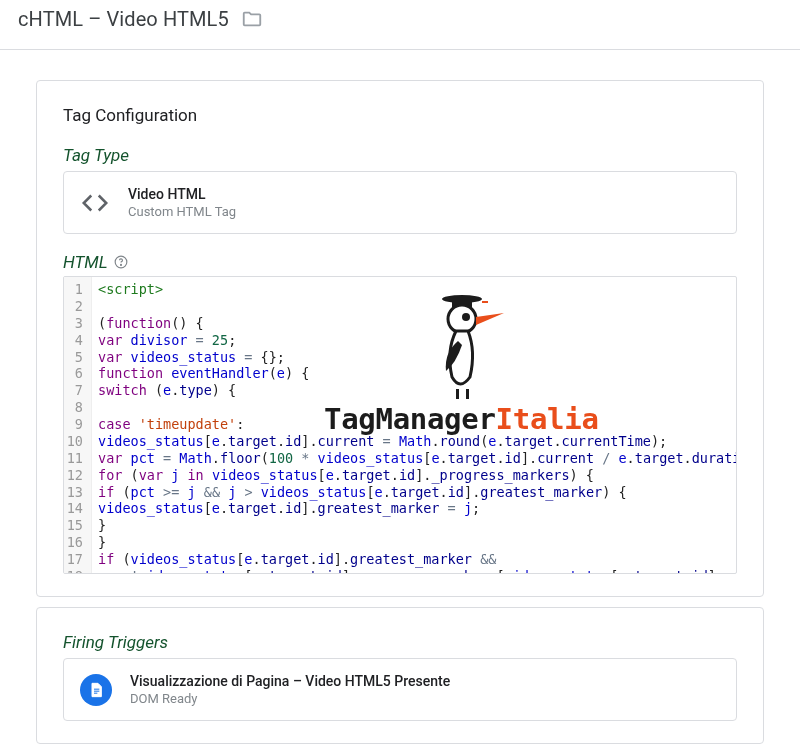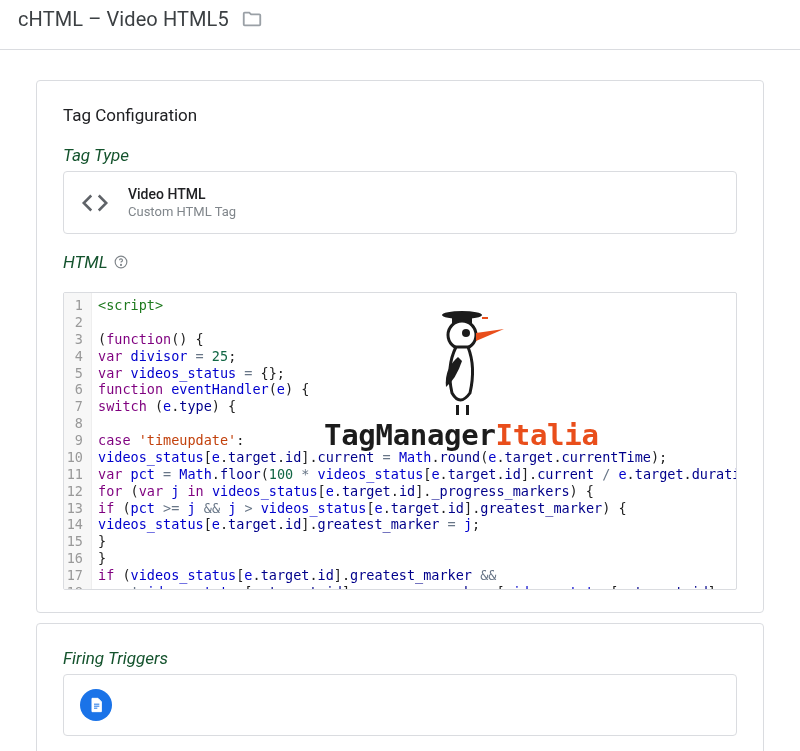--- a/index.html
+++ b/index.html
@@ -8,21 +8,21 @@
 .header-title { font-size: 20px; font-weight: 400; color: #3c4043; letter-spacing: 0.1px; }
 .folder-icon { margin-left: 12px; color: #9aa0a6; display: inline-flex; }
 .content { padding: 20px 36px 36px; background: #fff; }
 .card { border: 1px solid #dadce0; border-radius: 4px; margin-top: 10px; padding: 24px 26px 22px; background: #fff; }
 .card-title { font-size: 17px; font-weight: 400; color: #202124; margin-bottom: 20px; }
 .subtle-label { font-size: 17px; color: #14532d; margin-bottom: 6px; font-style: italic; }
 .type-box { border: 1px solid #dadce0; border-radius: 4px; display: flex; align-items: center; padding: 14px 16px; margin-bottom: 18px; cursor: pointer; }
 .type-icon { margin-right: 18px; color: #5f6368; display: inline-flex; }
 .type-text .primary { font-size: 14px; font-weight: 500; color: #202124; }
 .type-text .secondary { font-size: 13px; color: #80868b; margin-top: 2px; }
-.html-label-row { display: flex; align-items: center; margin-bottom: 20px; }
+.html-label-row { display: flex; align-items: center; margin-bottom: 4px; }
 .help-icon { margin-left: 6px; color: #80868b; display: inline-flex; }
 .code-editor { border: 1px solid #dadce0; border-radius: 2px; font-family: Consolas, Menlo, monospace; font-size: 13.5px; line-height: 1.25; background: #fff; max-height: 298px; overflow: hidden; position: relative; }
 .gutter { width: 28px; background: #f7f7f7; text-align: right; color: #999; padding: 4px 4px 4px 0; border-right: 1px solid #eee; user-select: none; flex-shrink: 0; }
 .gutter div { padding-right: 4px; }
 .code-lines { padding: 4px 6px; white-space: pre; color: #222; flex: 1; }
 .code-row { display: flex; }
 .tok-tag { color: #1e7a1e; }
 .tok-kw { color: #7f007f; }
 .tok-var { color: #0000cd; }
 .tok-num { color: #116644; }
@@ -127,16 +127,20 @@
     <div class="trigger-row">
       <span class="trigger-icon">
         <svg width="16" height="16" viewBox="0 0 24 24" fill="#fff">
             <path d="M6 2h9l5 5v15H6z" fill="#fff"></path>
             <path d="M6 2h9l5 5v15H6z" fill="none" stroke="#fff" stroke-width="1.5"></path>
             <rect x="9" y="10" width="8" height="1.5" fill="#1a73e8"></rect>
             <rect x="9" y="13" width="8" height="1.5" fill="#1a73e8"></rect>
             <rect x="9" y="16" width="5" height="1.5" fill="#1a73e8"></rect>
           </svg>
       </span>
+      <div class="type-text">
+        <div class="primary">Visualizzazione di Pagina – Video HTML5 Presente</div>
+        <div class="secondary">DOM Ready</div>
+      </div>
     </div>
   </div>
 
 </div>
 
 </body></html>

